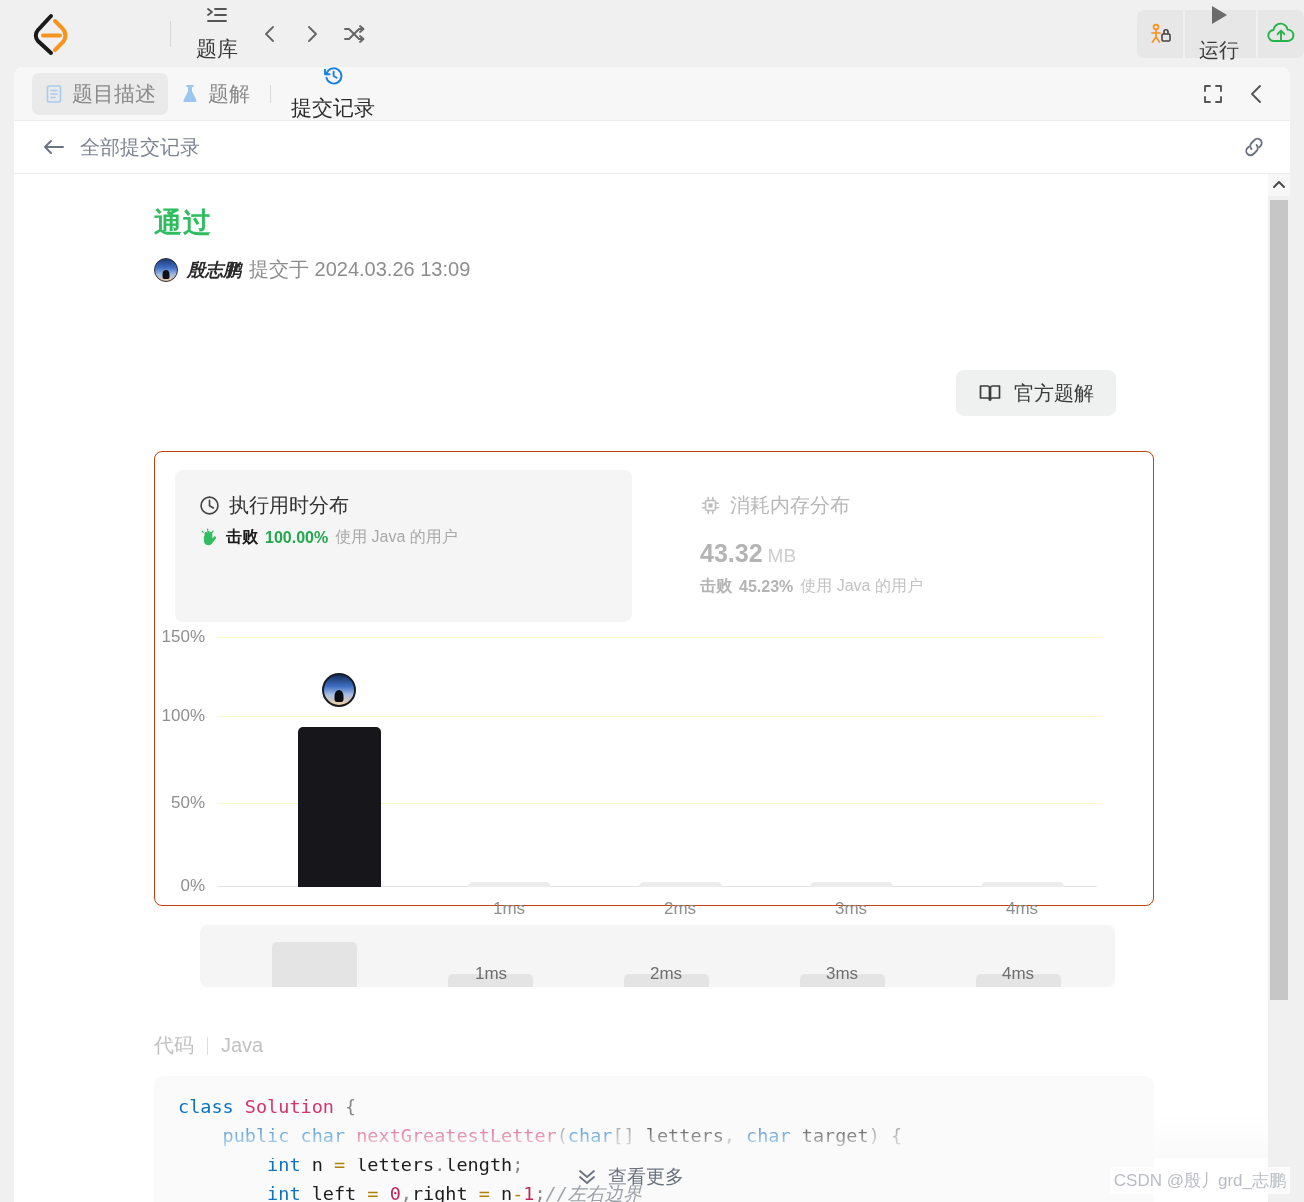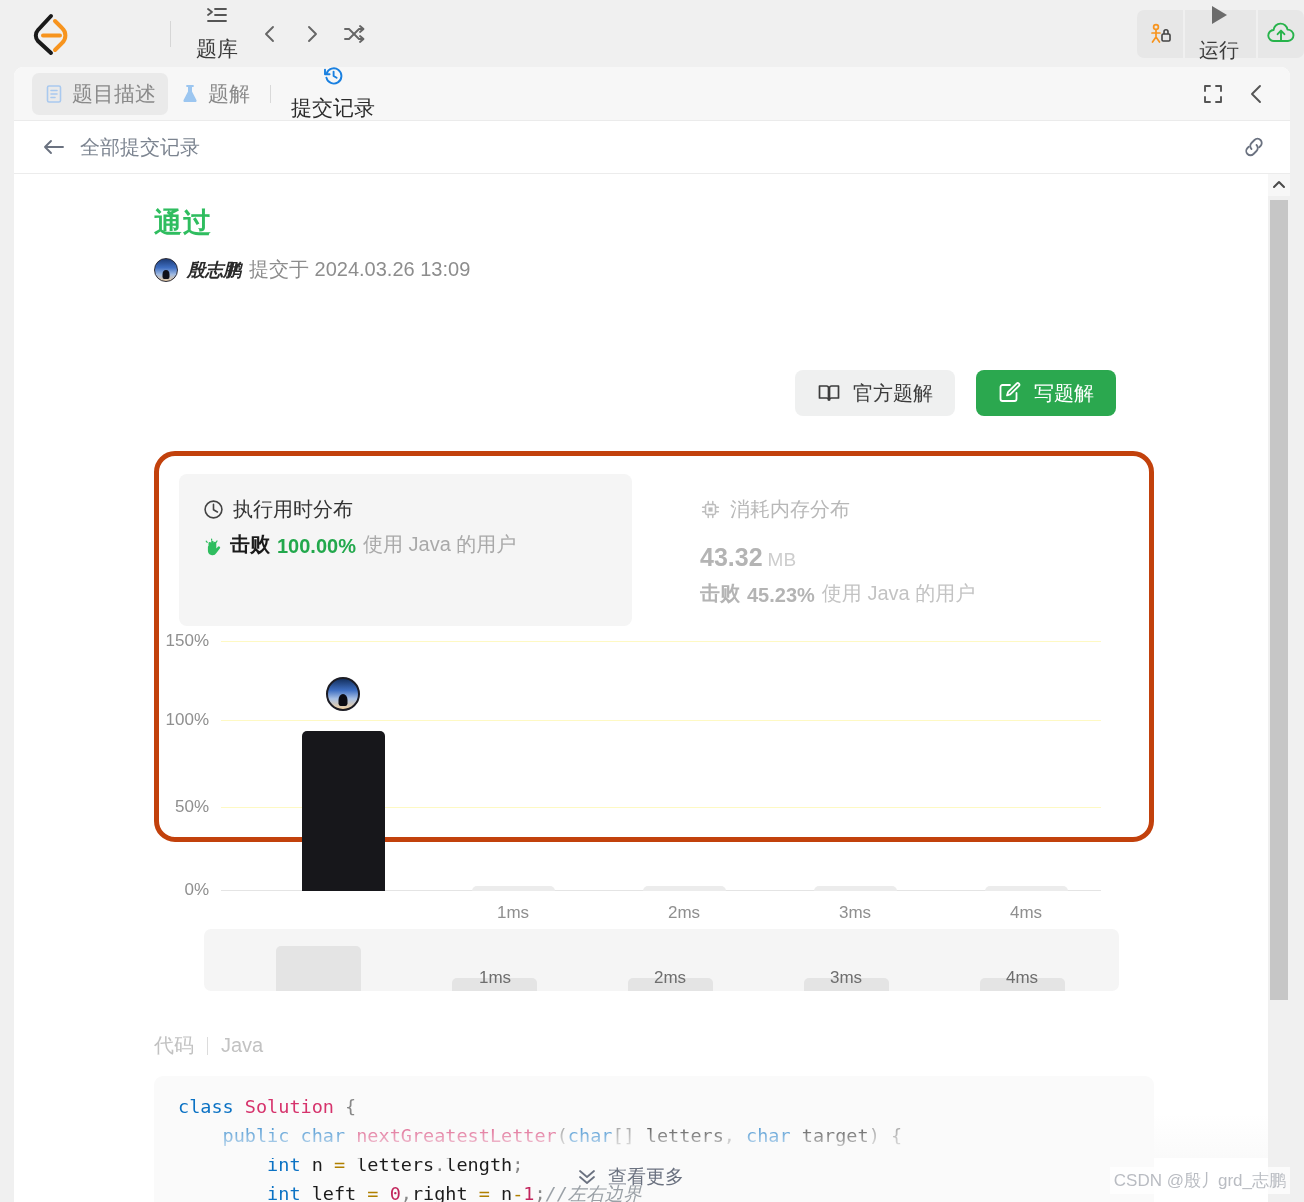--- a/index.html
+++ b/index.html
@@ -79,34 +79,34 @@
   .head-actions { position: absolute; right: 152px; top: 196px; display: flex; gap: 21px; }
   .btn {
     display: flex; align-items: center; gap: 12px; height: 46px; padding: 0 22px;
     border-radius: 8px; font-size: 20px; cursor: pointer;
   }
   .btn-gray { background: #eff0f0; color: #3c3c3c; }
   .btn-green { background: #2ba84f; color: #ffffff; }
 
   
   .stats-card {
-    position: absolute; left: 140px; top: 277px; width: 1000px; height: 391px;
-    background: #ffffff; border: 5px solid #c2410c; border-radius: 21px;
+    position: absolute; left: 140px; top: 277px; width: 1000px; height: 455px;
+    background: #ffffff; border: 1px solid #c2410c; border-radius: 8px;
   }
   .stat-tabs { display: flex; padding: 18px 20px 0 20px; gap: 44px; }
   .stat-box { width: 470px; height: 152px; border-radius: 8px; padding: 22px 24px; }
   .stat-box.active { background: #f5f5f5; }
   .stat-title { display: flex; align-items: center; gap: 9px; font-size: 20px; }
   .stat-title.on { color: #333333; }
   .stat-title.off { color: #b8b8b8; }
   .stat-value { margin-top: 20px; font-size: 25px; font-weight: bold; }
   .stat-value.on { color: #1a1a1a; }
   .stat-value.off { color: #b4b4b4; }
   .stat-unit { font-size: 19px; font-weight: normal; color: #9a9a9a; margin-left: 5px; }
-  .stat-beat { margin-top: 8px; font-size: 20px; display: flex; align-items: flex-end; gap: 7px; }
+  .stat-beat { margin-top: 8px; font-size: 16px; display: flex; align-items: center; gap: 7px; }
   .beat-strong { font-weight: bold; }
   .on .beat-strong, .stat-beat.on .beat-strong { color: #1a1a1a; }
   .stat-beat.on { color: #1a1a1a; }
   .stat-beat.off { color: #b4b4b4; }
   .pct-green { color: #22a84c; font-weight: bold; }
   .muted { color: #a9a9a9; font-weight: normal; }
   .muted2 { color: #c3c3c3; font-weight: normal; }
 
   
   .chart { position: absolute; left: 0; top: 175px; width: 1000px; height: 378px; }
@@ -340,29 +340,20 @@
 
         <div class="head-actions">
           <div class="btn btn-gray">
             <span>
               <svg width="24" height="22" viewBox="0 0 24 22">
                 <path d="M2.5 4 h7 a2 2 0 0 1 2 2 v12 a2 2 0 0 0 -2 -2 h-7 Z" fill="none" stroke="#3c3c3c" stroke-width="1.7" stroke-linejoin="round"></path>
                 <path d="M21.5 4 h-7 a2 2 0 0 0 -2 2 v12 a2 2 0 0 1 2 -2 h7 Z" fill="none" stroke="#3c3c3c" stroke-width="1.7" stroke-linejoin="round"></path>
               </svg>
             </span>
             <span>官方题解</span>
-          </div>
-          <div class="btn btn-green">
-            <span>
-              <svg width="24" height="22" viewBox="0 0 24 22">
-                <path d="M12 3 H4.5 A2 2 0 0 0 2.5 5 v12 a2 2 0 0 0 2 2 h12 a2 2 0 0 0 2 -2 V11" fill="none" stroke="#ffffff" stroke-width="1.8" stroke-linecap="round"></path>
-                <path d="M9 13.4 l1 -3.2 L18.6 1.6 a1.6 1.6 0 0 1 2.3 2.3 L12.2 12.4 Z" fill="none" stroke="#ffffff" stroke-width="1.8" stroke-linejoin="round"></path>
-              </svg>
-            </span>
-            <span>写题解</span>
           </div>
         </div>
 
         <div class="stats-card">
           <div class="stat-tabs">
 
             <div class="stat-box active">
               <div class="stat-title on">
                 <span>
                   <svg width="21" height="21" viewBox="0 0 21 21">

